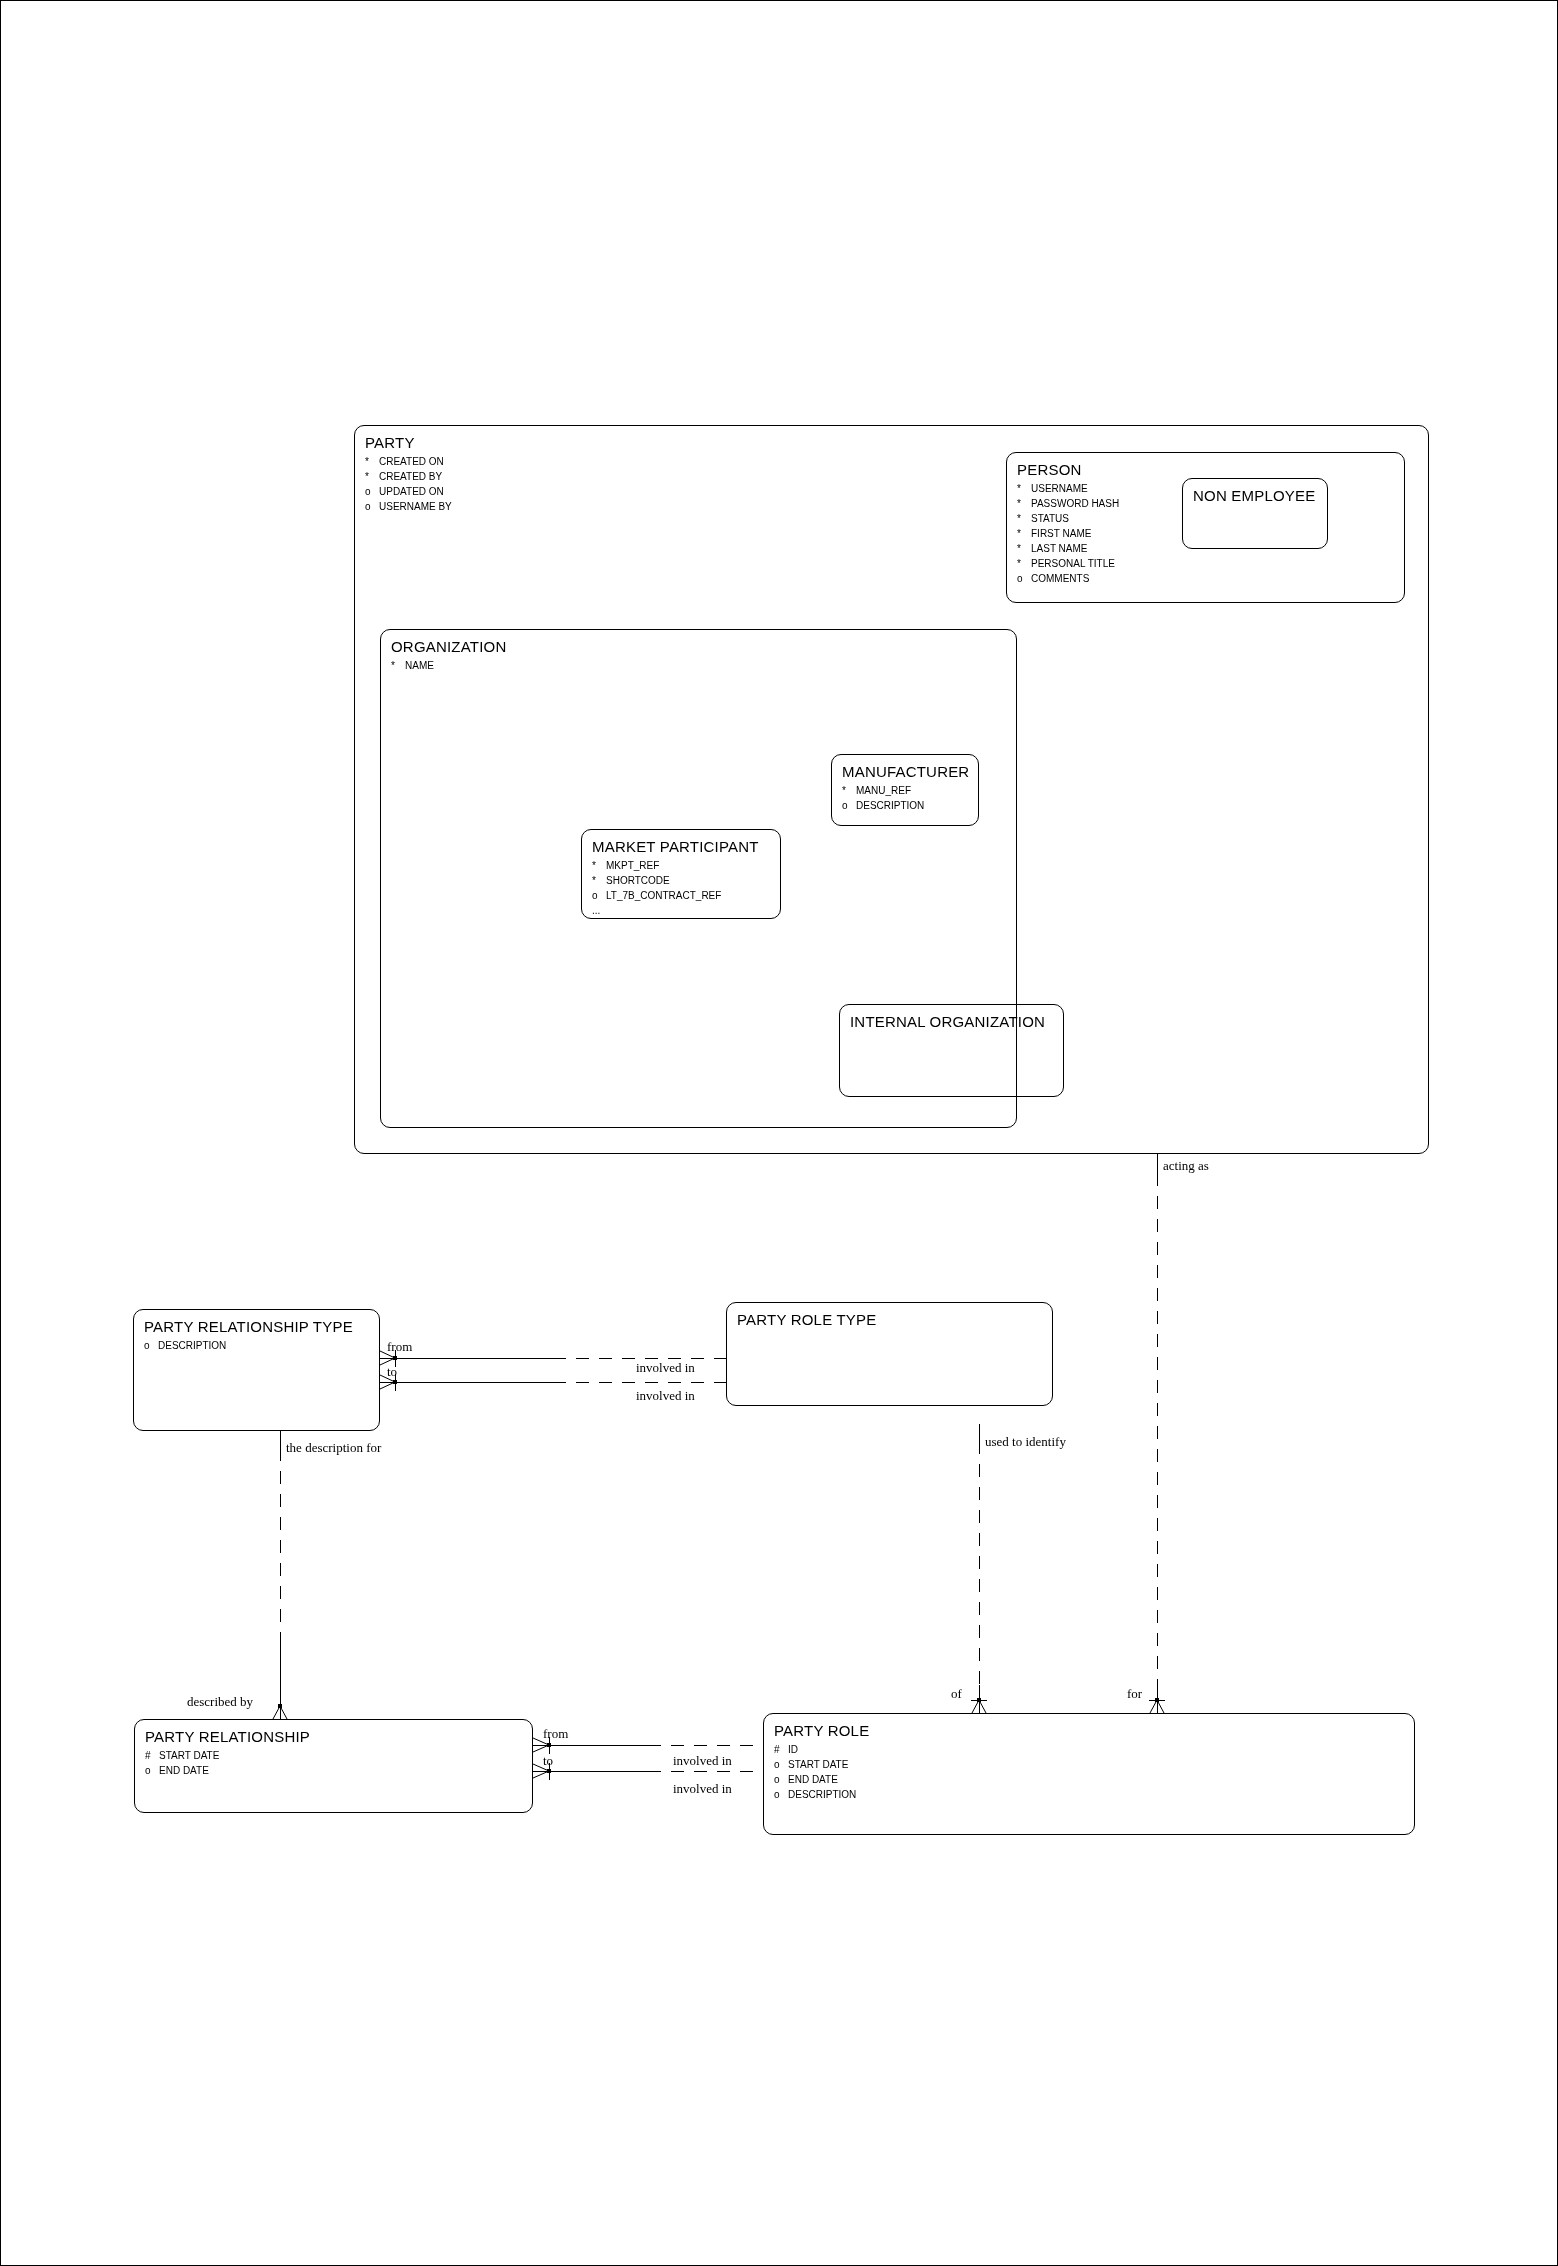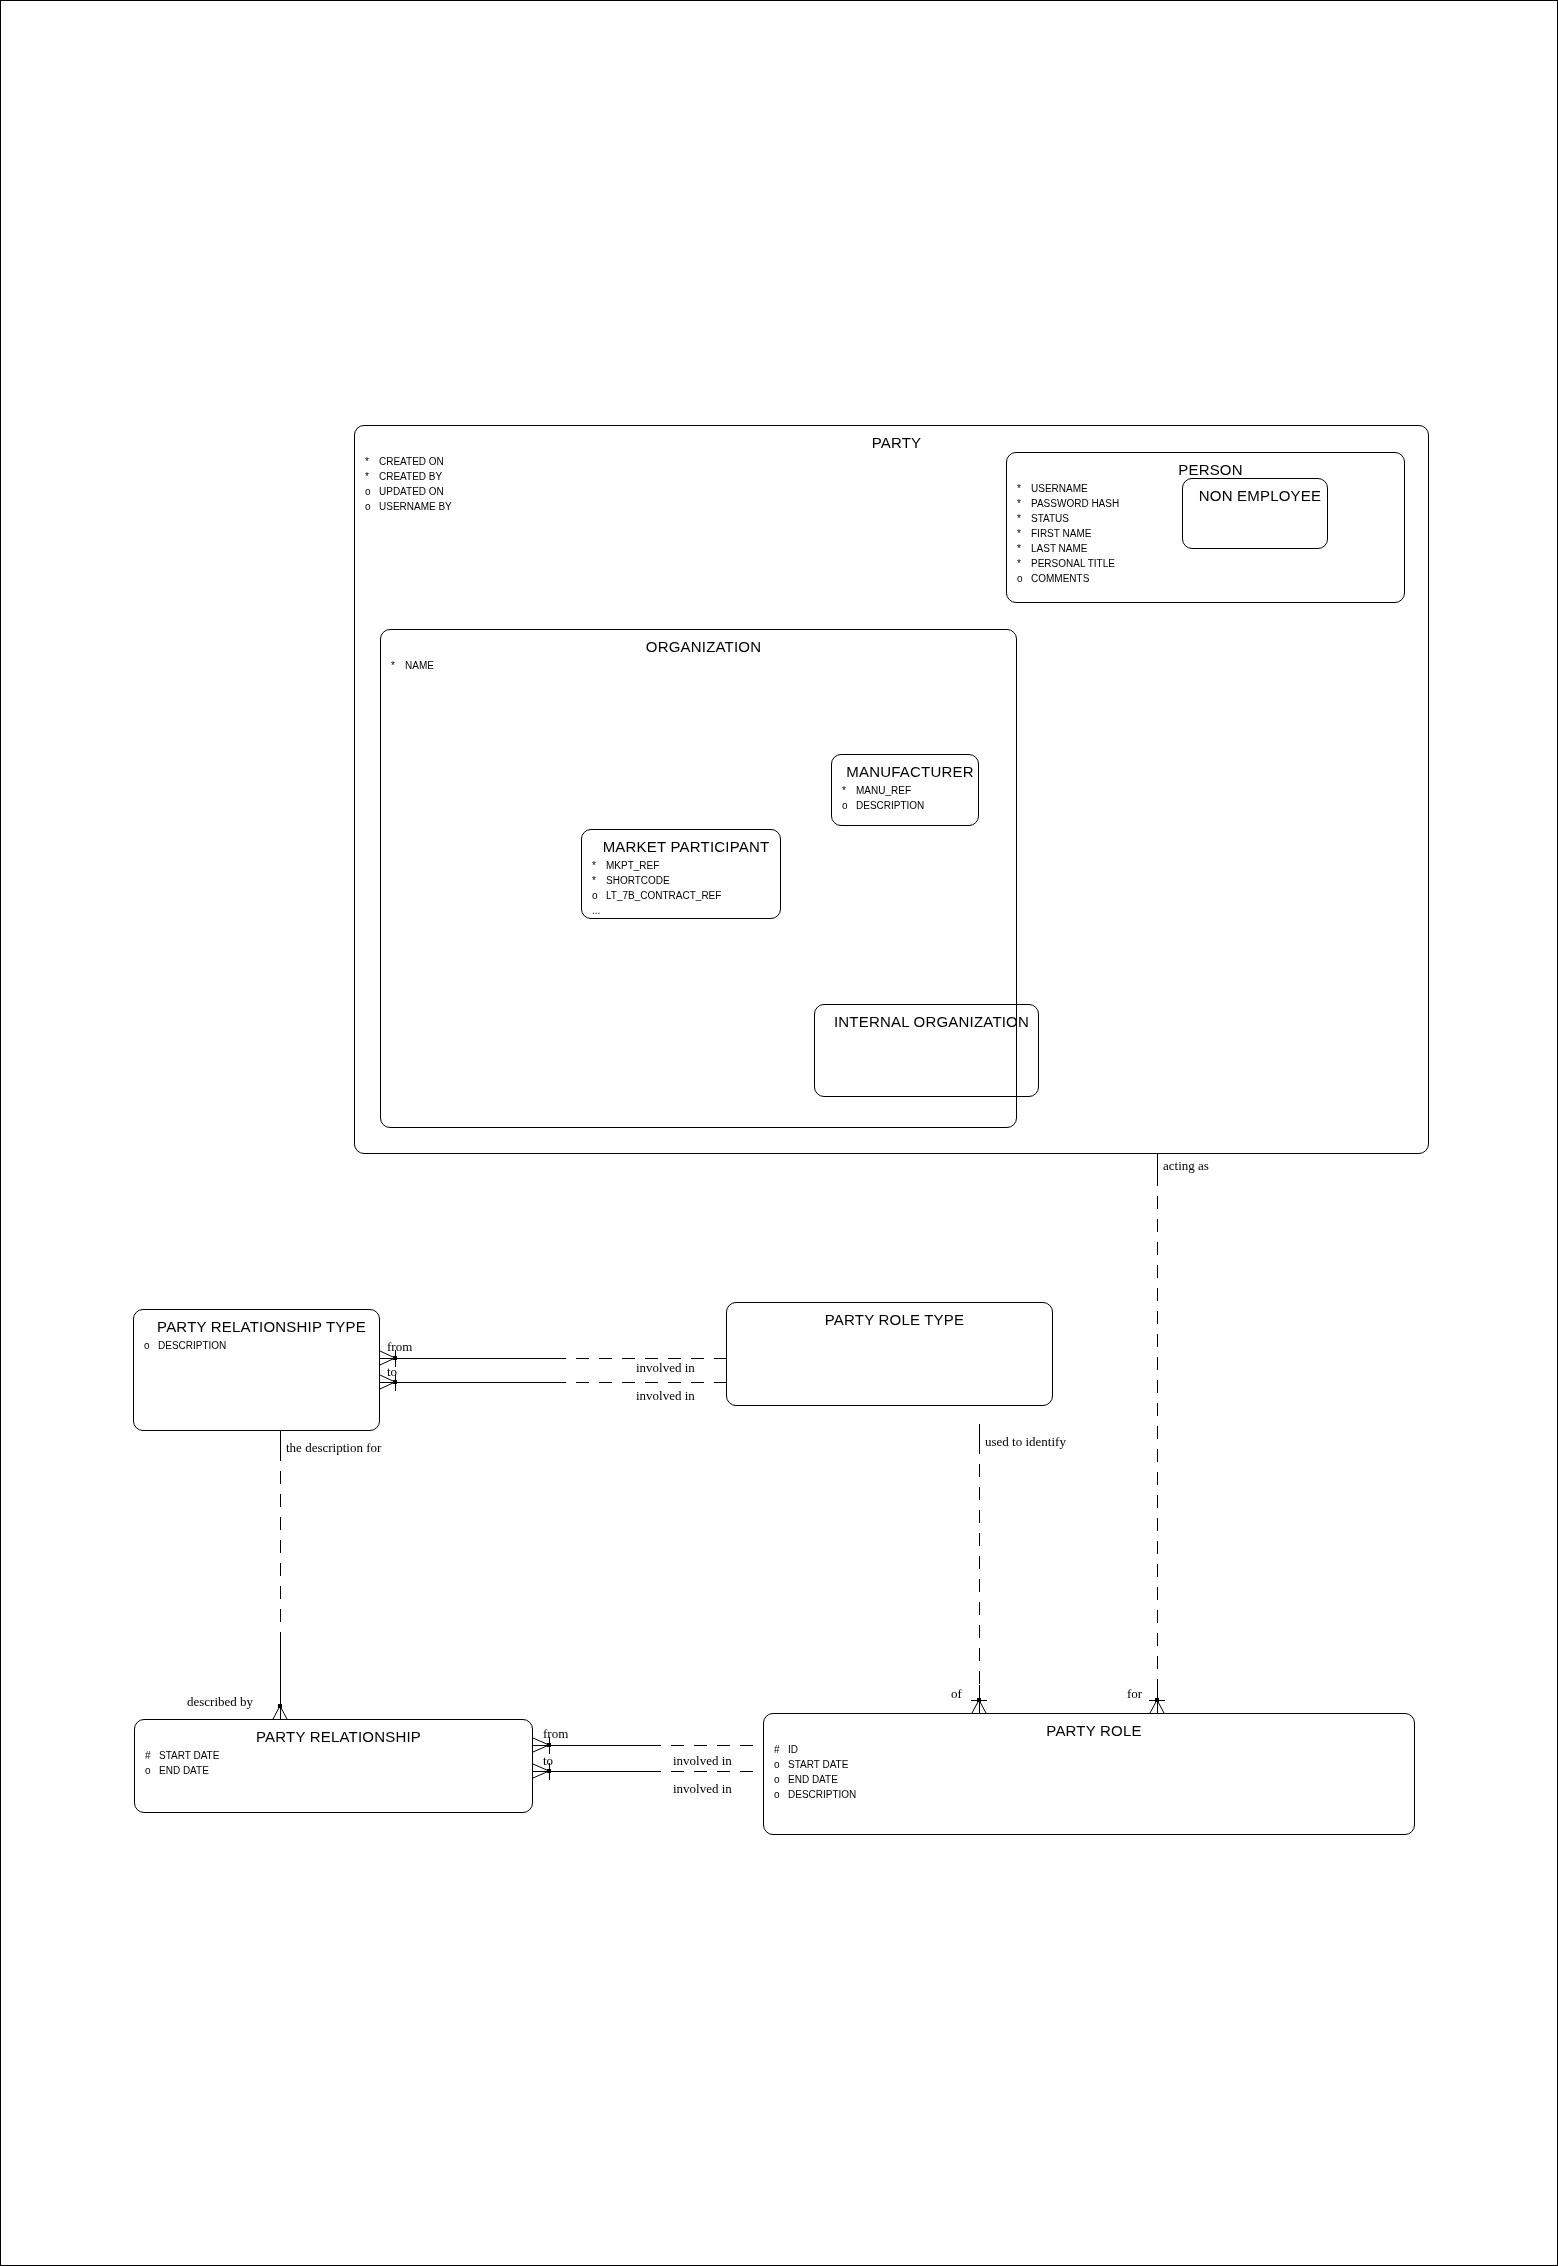--- a/index.html
+++ b/index.html
@@ -19,21 +19,20 @@
     border-radius:10px;
     background:transparent;
     box-sizing:border-box;
   }
   .etitle{
     margin:9px 0 0 10px;
     font-size:15px;
     line-height:16px;
     letter-spacing:0.2px;
     white-space:nowrap;
-    text-align:center;
   }
   .eattrs{ margin:3px 0 0 10px; }
   .attr-row{
     display:flex;
     font-size:10px;
     line-height:15px;
     white-space:nowrap;
   }
   .attr-marker{ width:14px; flex:0 0 14px; }
   .rlabel{
@@ -154,21 +153,21 @@
           <span class="attr-marker">o</span>
           <span>LT_7B_CONTRACT_REF</span>
         </div>
         <div class="attr-row">
           <span class="attr-marker">...</span>
           <span></span>
         </div>
       </div>
   </div>
 
-  <div class="entity" style="left:813px;top:1003px;width:225px;height:93px">
+  <div class="entity" style="left:838px;top:1003px;width:225px;height:93px">
     <div class="etitle">INTERNAL ORGANIZATION</div>
   </div>
 
   <div class="entity" style="left:132px;top:1308px;width:247px;height:122px">
     <div class="etitle">PARTY RELATIONSHIP TYPE</div>
     <div class="eattrs">
         <div class="attr-row">
           <span class="attr-marker">o</span>
           <span>DESCRIPTION</span>
         </div>

